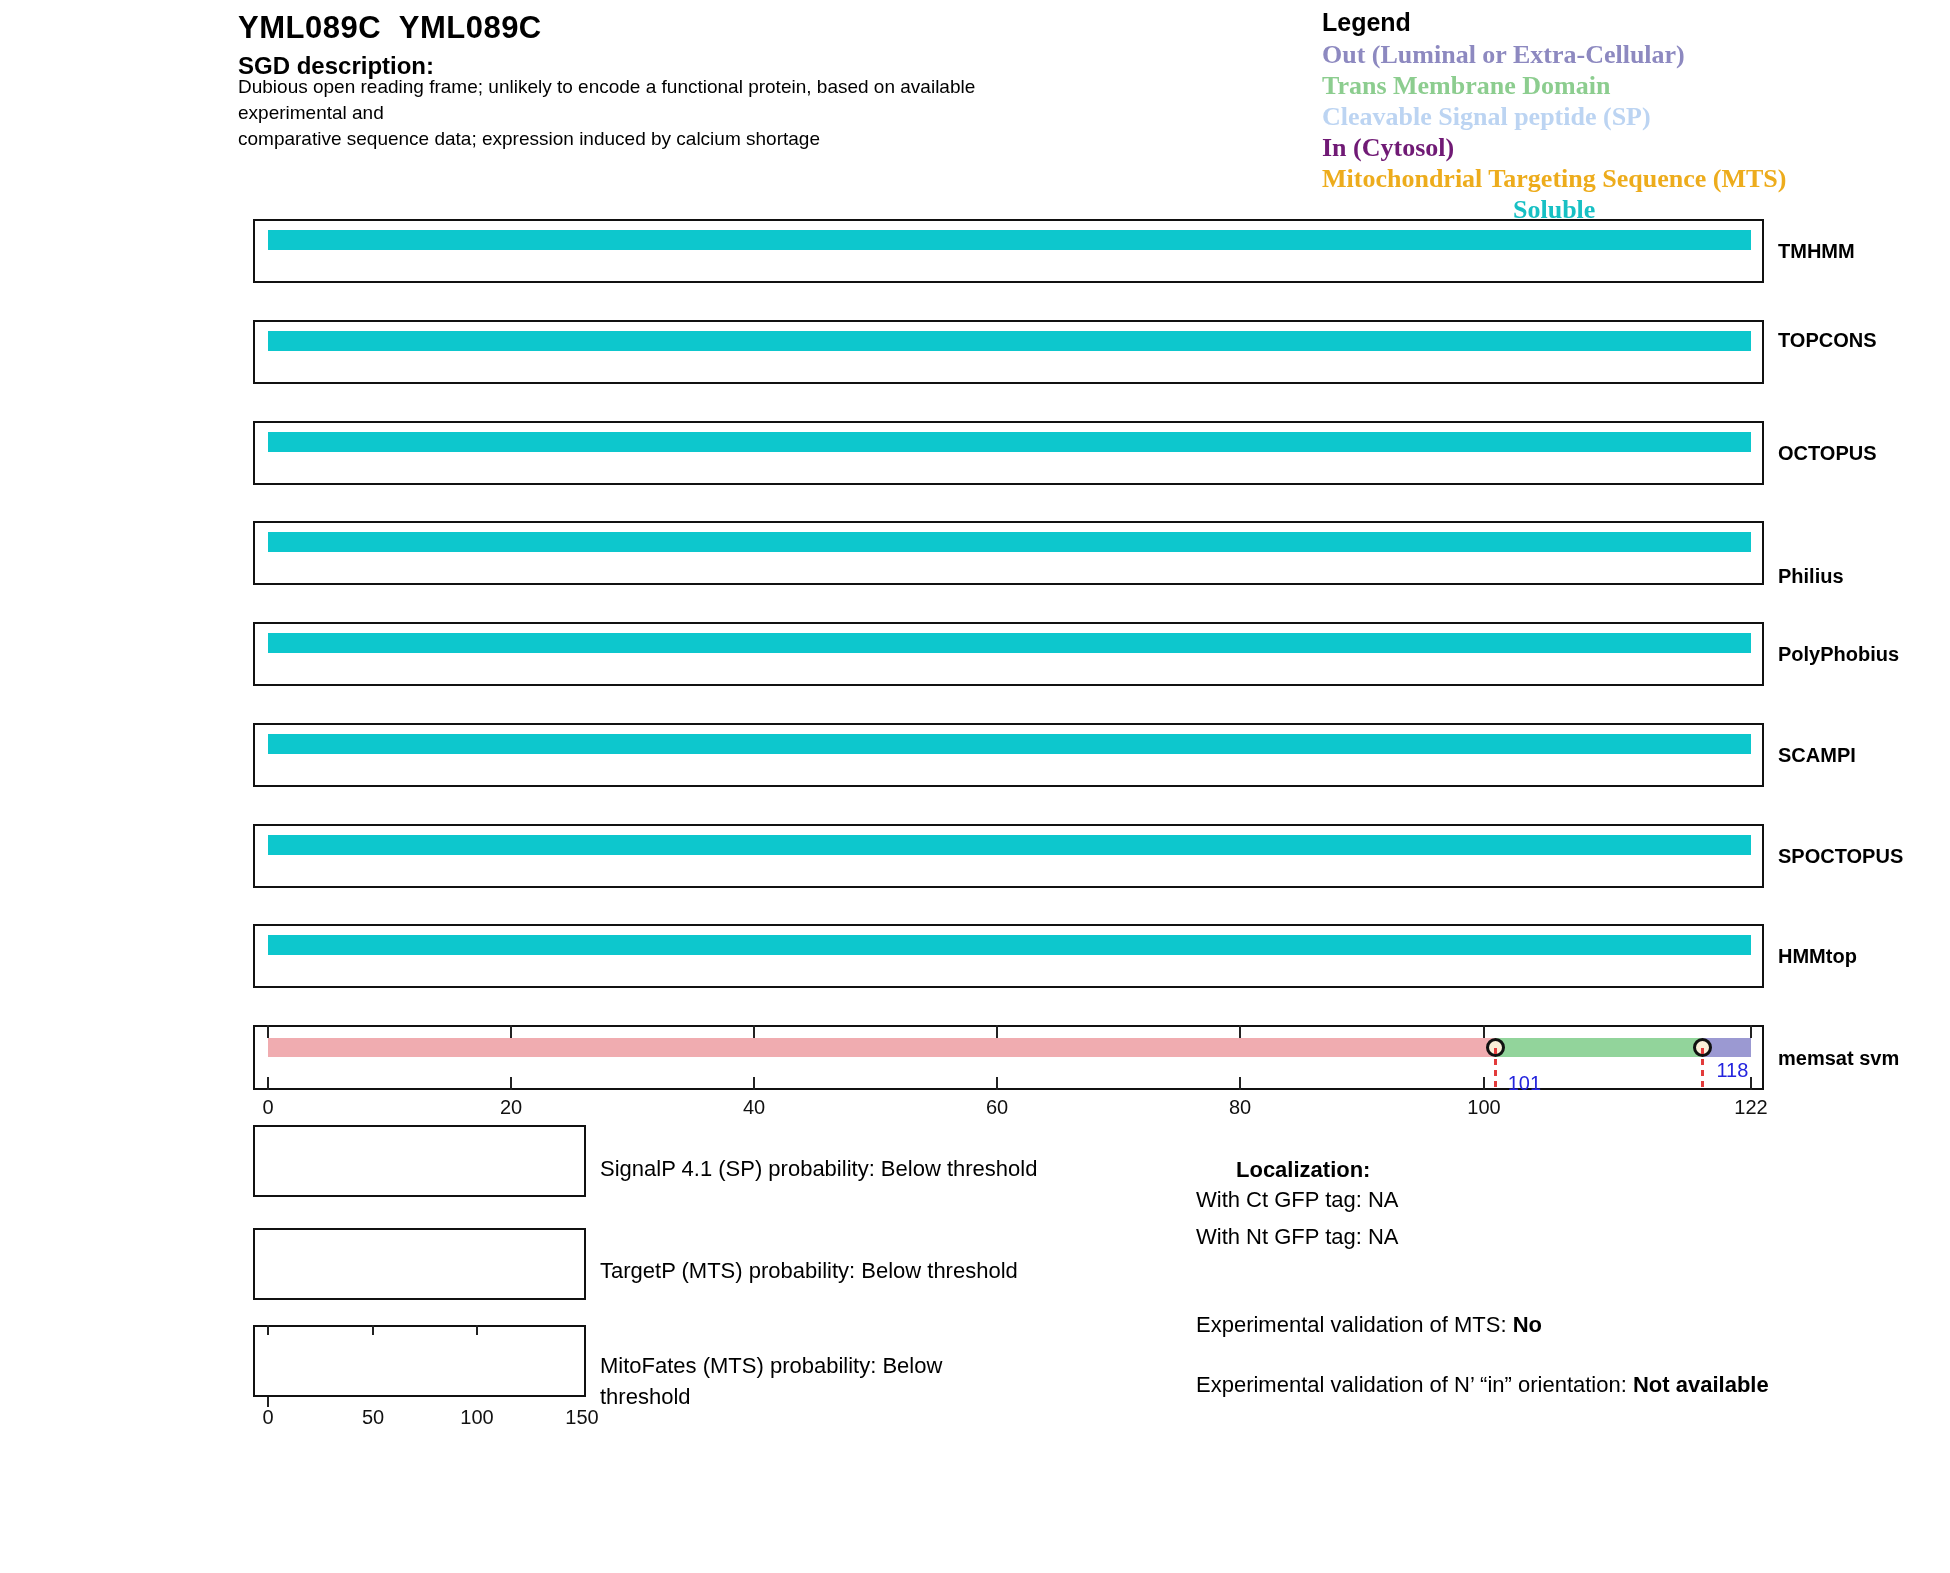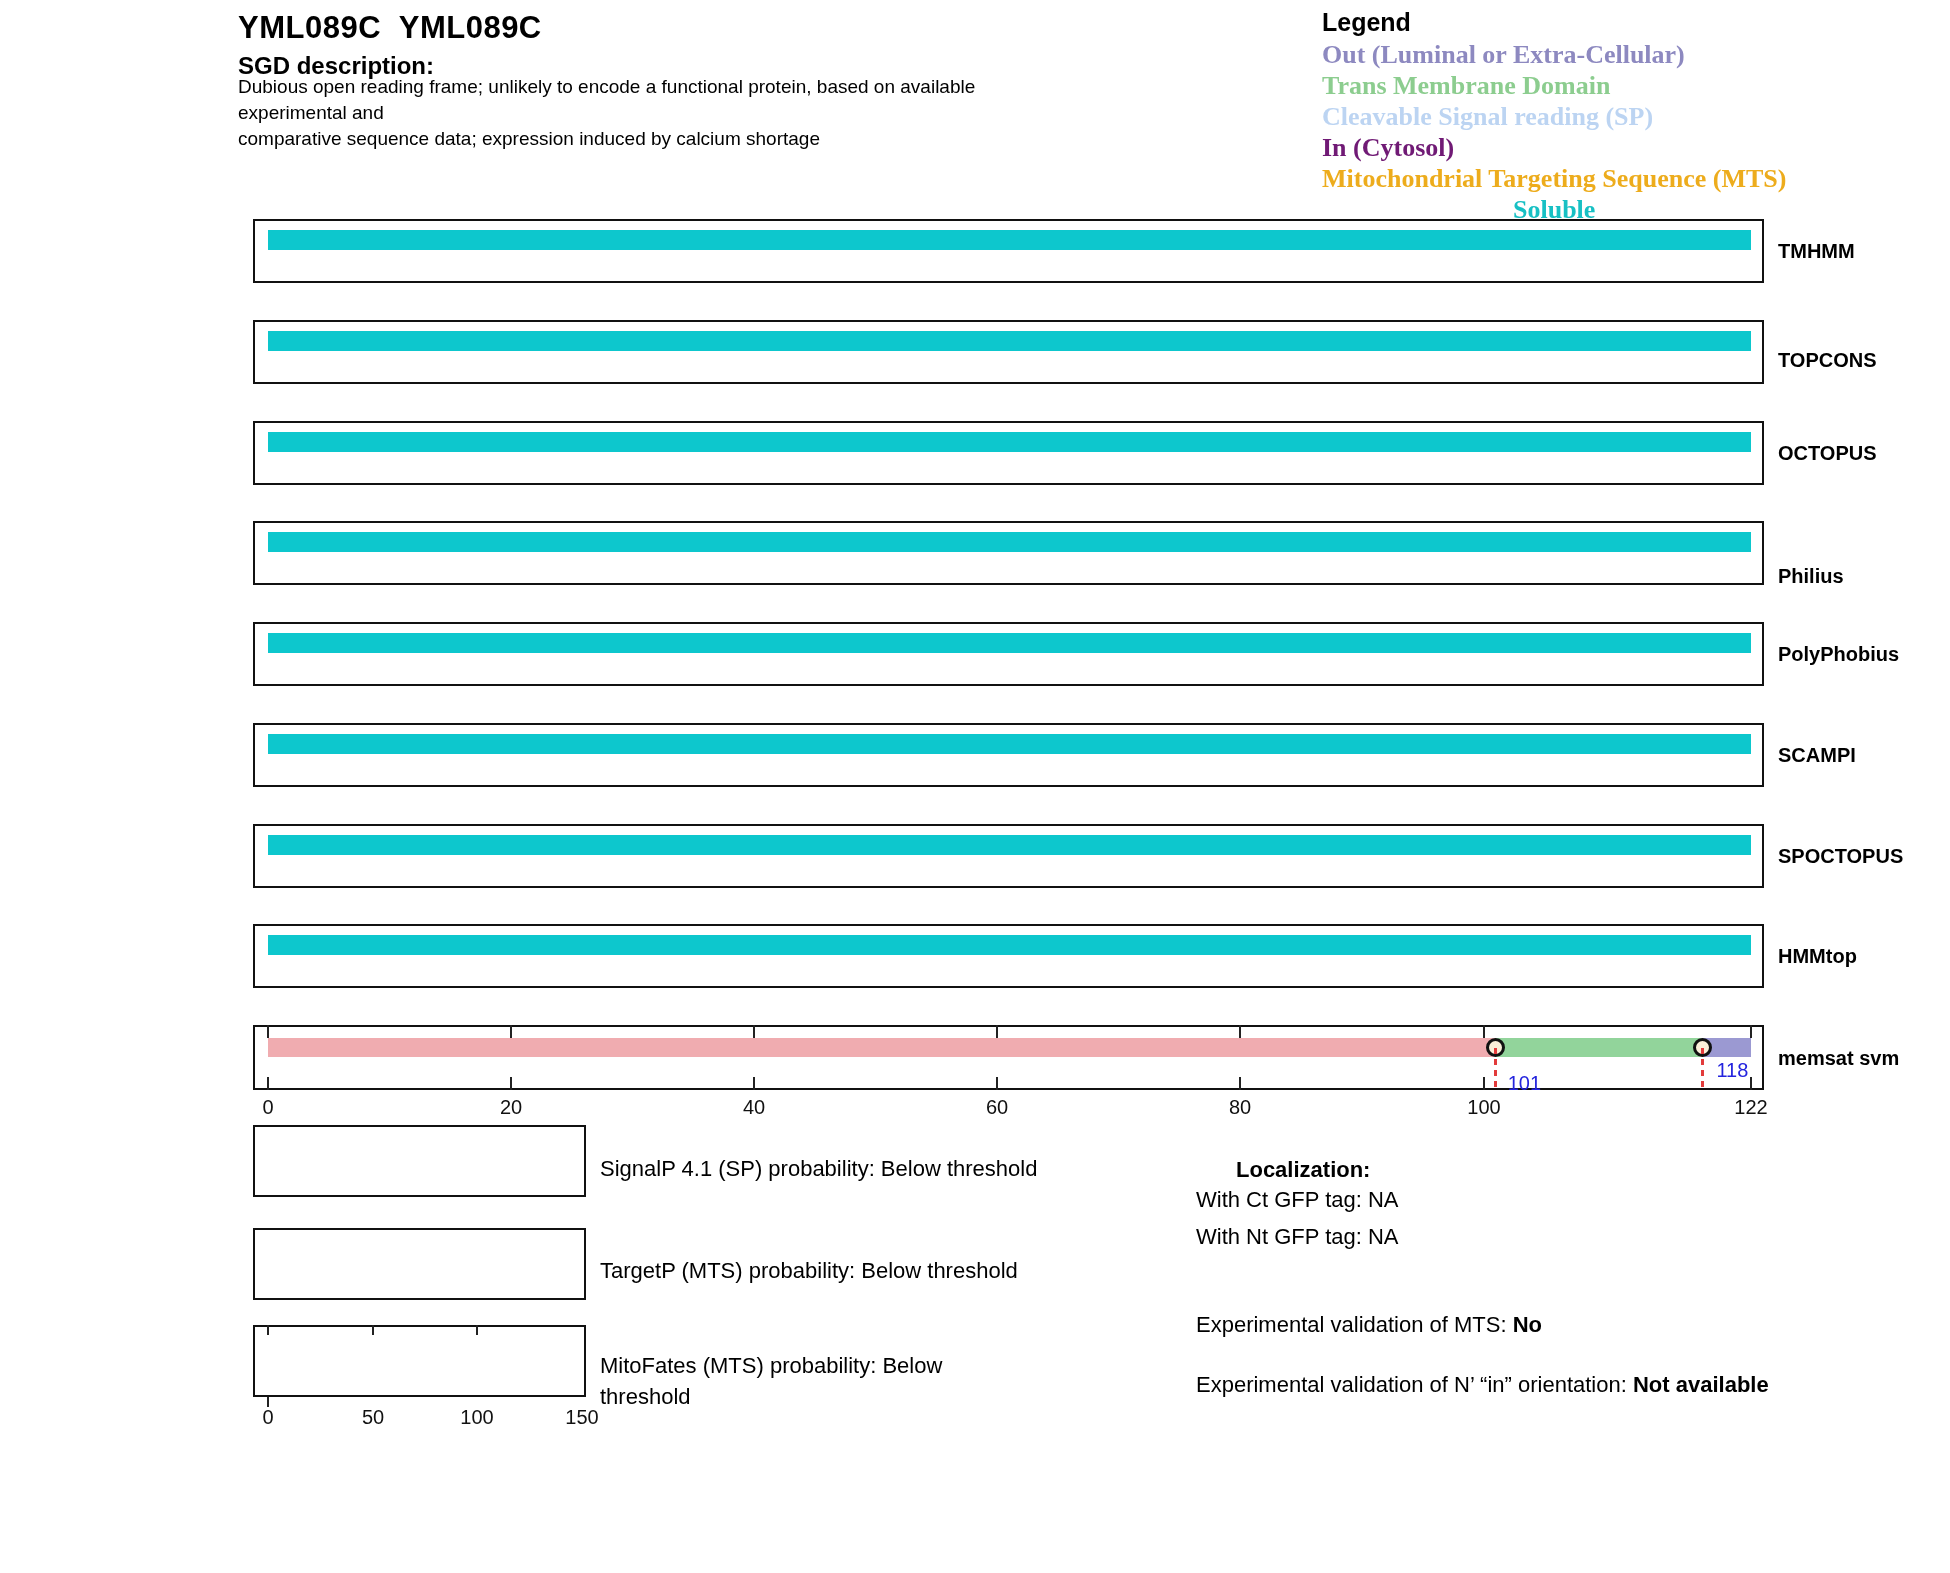--- a/index.html
+++ b/index.html
@@ -31,33 +31,33 @@
 
   <div class="abs title" style="left:238px;top:10px">YML089C  YML089C</div>
   <div class="abs sgd-label" style="left:238px;top:52px">SGD description:</div>
   <div class="abs sgd-desc" style="left:238px;top:74px;width:830px">Dubious open reading frame; unlikely to encode a functional protein, based on available experimental and
 comparative sequence data; expression induced by calcium shortage</div>
 
   <div class="abs legend-title" style="left:1322px;top:8px">Legend</div>
   <div id="legend-items" class="abs" style="left:1322px;top:39px">
       <div class="legend-item" style="color: rgb(141, 137, 192);">Out (Luminal or Extra-Cellular)</div>
       <div class="legend-item" style="color: rgb(140, 205, 143);">Trans Membrane Domain</div>
-      <div class="legend-item" style="color: rgb(188, 212, 242);">Cleavable Signal reading (SP)</div>
+      <div class="legend-item" style="color: rgb(188, 212, 242);">Cleavable Signal peptide (SP)</div>
       <div class="legend-item" style="color: #701a75;">In (Cytosol)</div>
       <div class="legend-item" style="color: rgb(237, 172, 28);">Mitochondrial Targeting Sequence (MTS)</div>
       <div class="legend-item" style="color: rgb(23, 192, 196); text-align: center;">Soluble</div>
     </div>
 
   <div id="tracks">
       <div class="track-box" style="left: 253px; top: 219px; width: 1511px; height: 64px;"></div>
       <div class="bar" style="left: 268px; top: 230px; width: 1483px; height: 20px; background: rgb(13, 199, 205);"></div>
       <div class="track-label" style="left: 1778px; top: 239px;">TMHMM</div>
       <div class="track-box" style="left: 253px; top: 320px; width: 1511px; height: 64px;"></div>
       <div class="bar" style="left: 268px; top: 331px; width: 1483px; height: 20px; background: rgb(13, 199, 205);"></div>
-      <div class="track-label" style="left: 1778px; top: 348px;">TOPCONS</div>
+      <div class="track-label" style="left: 1778px; top: 328px;">TOPCONS</div>
       <div class="track-box" style="left: 253px; top: 421px; width: 1511px; height: 64px;"></div>
       <div class="bar" style="left: 268px; top: 432px; width: 1483px; height: 20px; background: rgb(13, 199, 205);"></div>
       <div class="track-label" style="left: 1778px; top: 441px;">OCTOPUS</div>
       <div class="track-box" style="left: 253px; top: 521px; width: 1511px; height: 64px;"></div>
       <div class="bar" style="left: 268px; top: 532px; width: 1483px; height: 20px; background: rgb(13, 199, 205);"></div>
       <div class="track-label" style="left: 1778px; top: 564px;">Philius</div>
       <div class="track-box" style="left: 253px; top: 622px; width: 1511px; height: 64px;"></div>
       <div class="bar" style="left: 268px; top: 633px; width: 1483px; height: 20px; background: rgb(13, 199, 205);"></div>
       <div class="track-label" style="left: 1778px; top: 642px;">PolyPhobius</div>
       <div class="track-box" style="left: 253px; top: 723px; width: 1511px; height: 64px;"></div>

